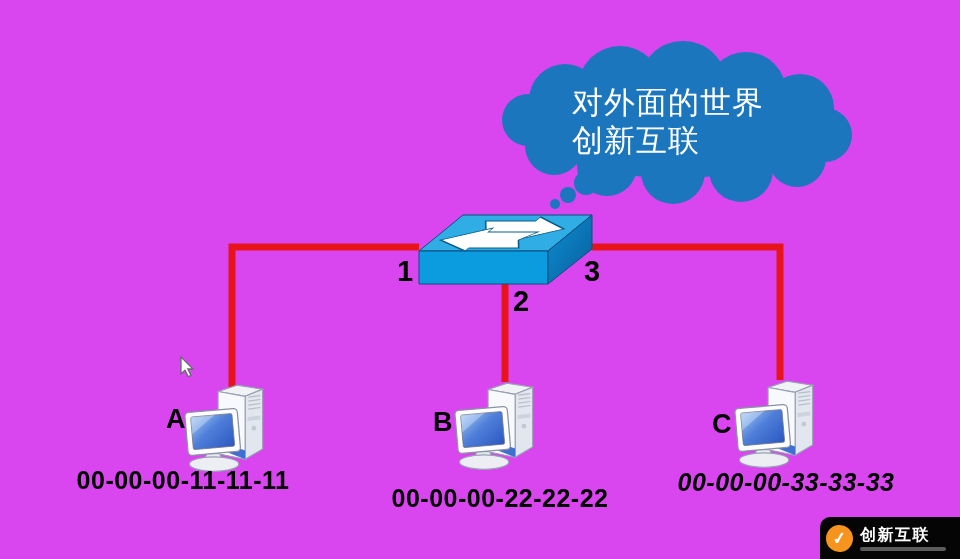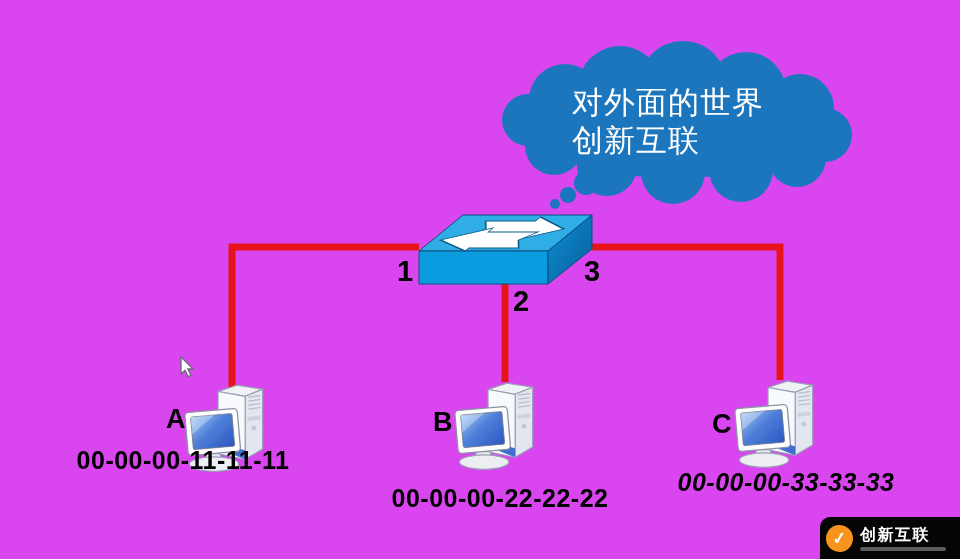--- a/index.html
+++ b/index.html
@@ -132,21 +132,21 @@
   </div>
 
   <div class="port-label" style="left:397px;top:255px;">1</div>
   <div class="port-label" style="left:513px;top:285px;">2</div>
   <div class="port-label" style="left:584px;top:255px;">3</div>
 
   <div class="host-label" style="left:166px;top:404px;">A</div>
   <div class="host-label" style="left:433px;top:407px;">B</div>
   <div class="host-label" style="left:712px;top:409px;">C</div>
 
-  <div class="mac-label" style="left:33px;top:446px;text-align:center;">00-00-00-11-11-11</div>
+  <div class="mac-label" style="left:33px;top:466px;text-align:center;">00-00-00-11-11-11</div>
   <div class="mac-label" style="left:350px;top:484px;">00-00-00-22-22-22</div>
   <div class="mac-label" style="left:636px;top:468px;font-style:italic;">00-00-00-33-33-33</div>
 
   <div id="watermark">
     <div id="wm-badge">✓</div>
     <div id="wm-textcol">
       <div id="wm-brand">创新互联</div>
       <div id="wm-fineprint"></div>
     </div>
   </div>

